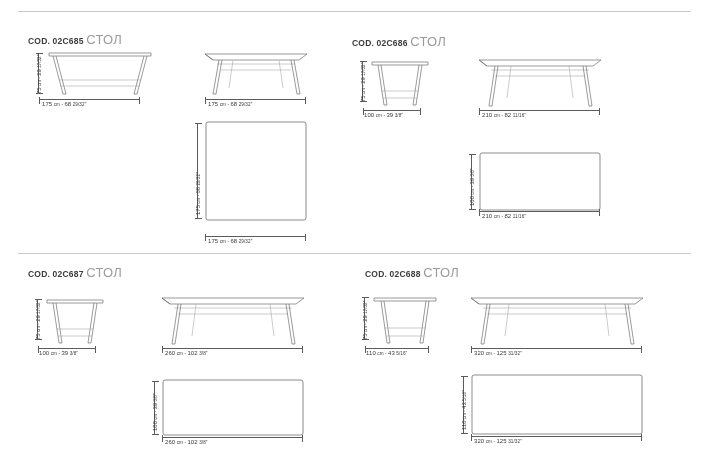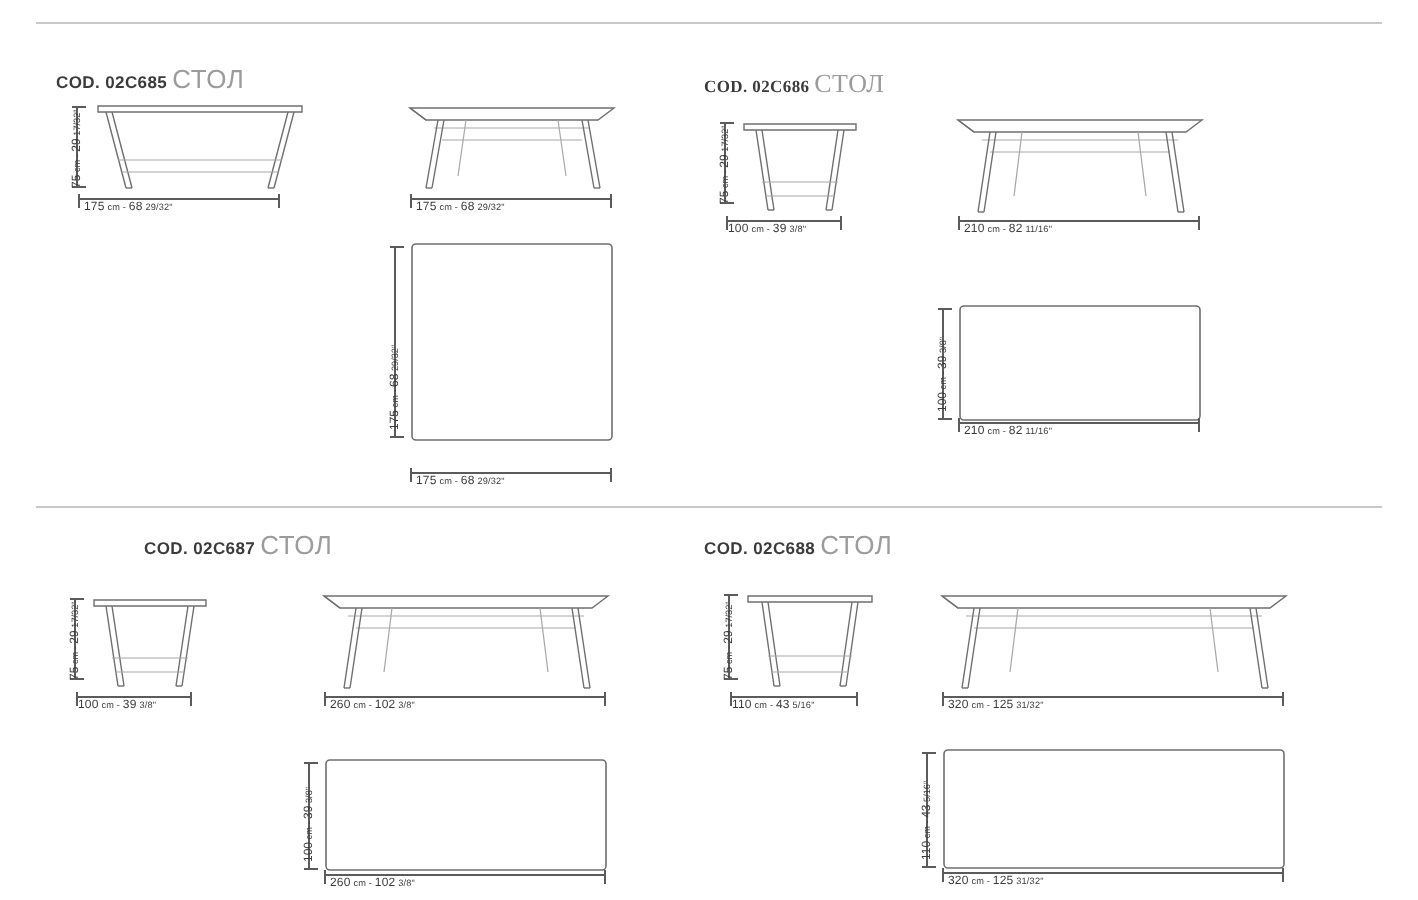--- a/index.html
+++ b/index.html
@@ -150,21 +150,21 @@
   </div>
   <div class="vline" style="left:197px; top:123px; height:96px;"></div>
   <div class="vdim" style="left:195px; top:215px;">
     <span>175</span><span class="u"> </span><span class="u">cm</span><span class="u"> - </span><span>68</span><span class="f"> </span><span class="f">29/32"</span>
   </div>
   <div class="dimline" style="left:205px; top:236px; width:101px;"></div>
   <div class="dimtext" style="left:208px; top:238px;">
     <span>175</span><span class="u"> </span><span class="u">cm</span><span class="u"> - </span><span>68</span><span class="f"> </span><span class="f">29/32"</span>
   </div>
 
-  <div class="code" style="left:352px; top:34px;font-family:Liberation Serif, serif;">
+  <div class="code" style="left:352px; top:34px;">
     <span class="bold">COD. 02C686</span>
     <span class="grey">СТОЛ</span>
   </div>
 
   <div class="fig" style="left:370px; top:58px;">
     <svg width="60" height="50" viewBox="0 0 60 50">
       <path class="ln" d="M2 4 H58 V7 H2 Z"></path>
       <path class="ln" d="M8 7 L14 47"></path>
       <path class="ln" d="M11 7 L17 47"></path>
       <path class="ln" d="M52 7 L46 47"></path>
@@ -212,21 +212,21 @@
   </div>
   <div class="vline" style="left:471px; top:154px; height:56px;"></div>
   <div class="vdim" style="left:469px; top:206px;">
     <span>100</span><span class="u"> </span><span class="u">cm</span><span class="u"> - </span><span>39</span><span class="f"> </span><span class="f">3/8"</span>
   </div>
   <div class="dimline" style="left:479px; top:211px; width:121px;"></div>
   <div class="dimtext" style="left:482px; top:213px;">
     <span>210</span><span class="u"> </span><span class="u">cm</span><span class="u"> - </span><span>82</span><span class="f"> </span><span class="f">11/16"</span>
   </div>
 
-  <div class="code" style="left:28px; top:265px;margin-left:44px;">
+  <div class="code" style="left:28px; top:265px;">
     <span class="bold">COD. 02C687</span>
     <span class="grey">СТОЛ</span>
   </div>
 
   <div class="fig" style="left:45px; top:296px;">
     <svg width="60" height="50" viewBox="0 0 60 50">
       <path class="ln" d="M2 4 H58 V7 H2 Z"></path>
       <path class="ln" d="M8 7 L14 47"></path>
       <path class="ln" d="M11 7 L17 47"></path>
       <path class="ln" d="M52 7 L46 47"></path>
@@ -274,21 +274,21 @@
   </div>
   <div class="vline" style="left:154px; top:381px; height:54px;"></div>
   <div class="vdim" style="left:152px; top:431px;">
     <span>100</span><span class="u"> </span><span class="u">cm</span><span class="u"> - </span><span>39</span><span class="f"> </span><span class="f">3/8"</span>
   </div>
   <div class="dimline" style="left:162px; top:437px; width:141px;"></div>
   <div class="dimtext" style="left:165px; top:439px;">
     <span>260</span><span class="u"> </span><span class="u">cm</span><span class="u"> - </span><span>102</span><span class="f"> </span><span class="f">3/8"</span>
   </div>
 
-  <div class="code" style="left:352px; top:265px;">
+  <div class="code" style="left:365px; top:265px;">
     <span class="bold">COD. 02C688</span>
     <span class="grey">СТОЛ</span>
   </div>
 
   <div class="fig" style="left:372px; top:294px;">
     <svg width="66" height="52" viewBox="0 0 66 52">
       <path class="ln" d="M2 4 H64 V7 H2 Z"></path>
       <path class="ln" d="M9 7 L15 49"></path>
       <path class="ln" d="M12 7 L18 49"></path>
       <path class="ln" d="M57 7 L51 49"></path>

